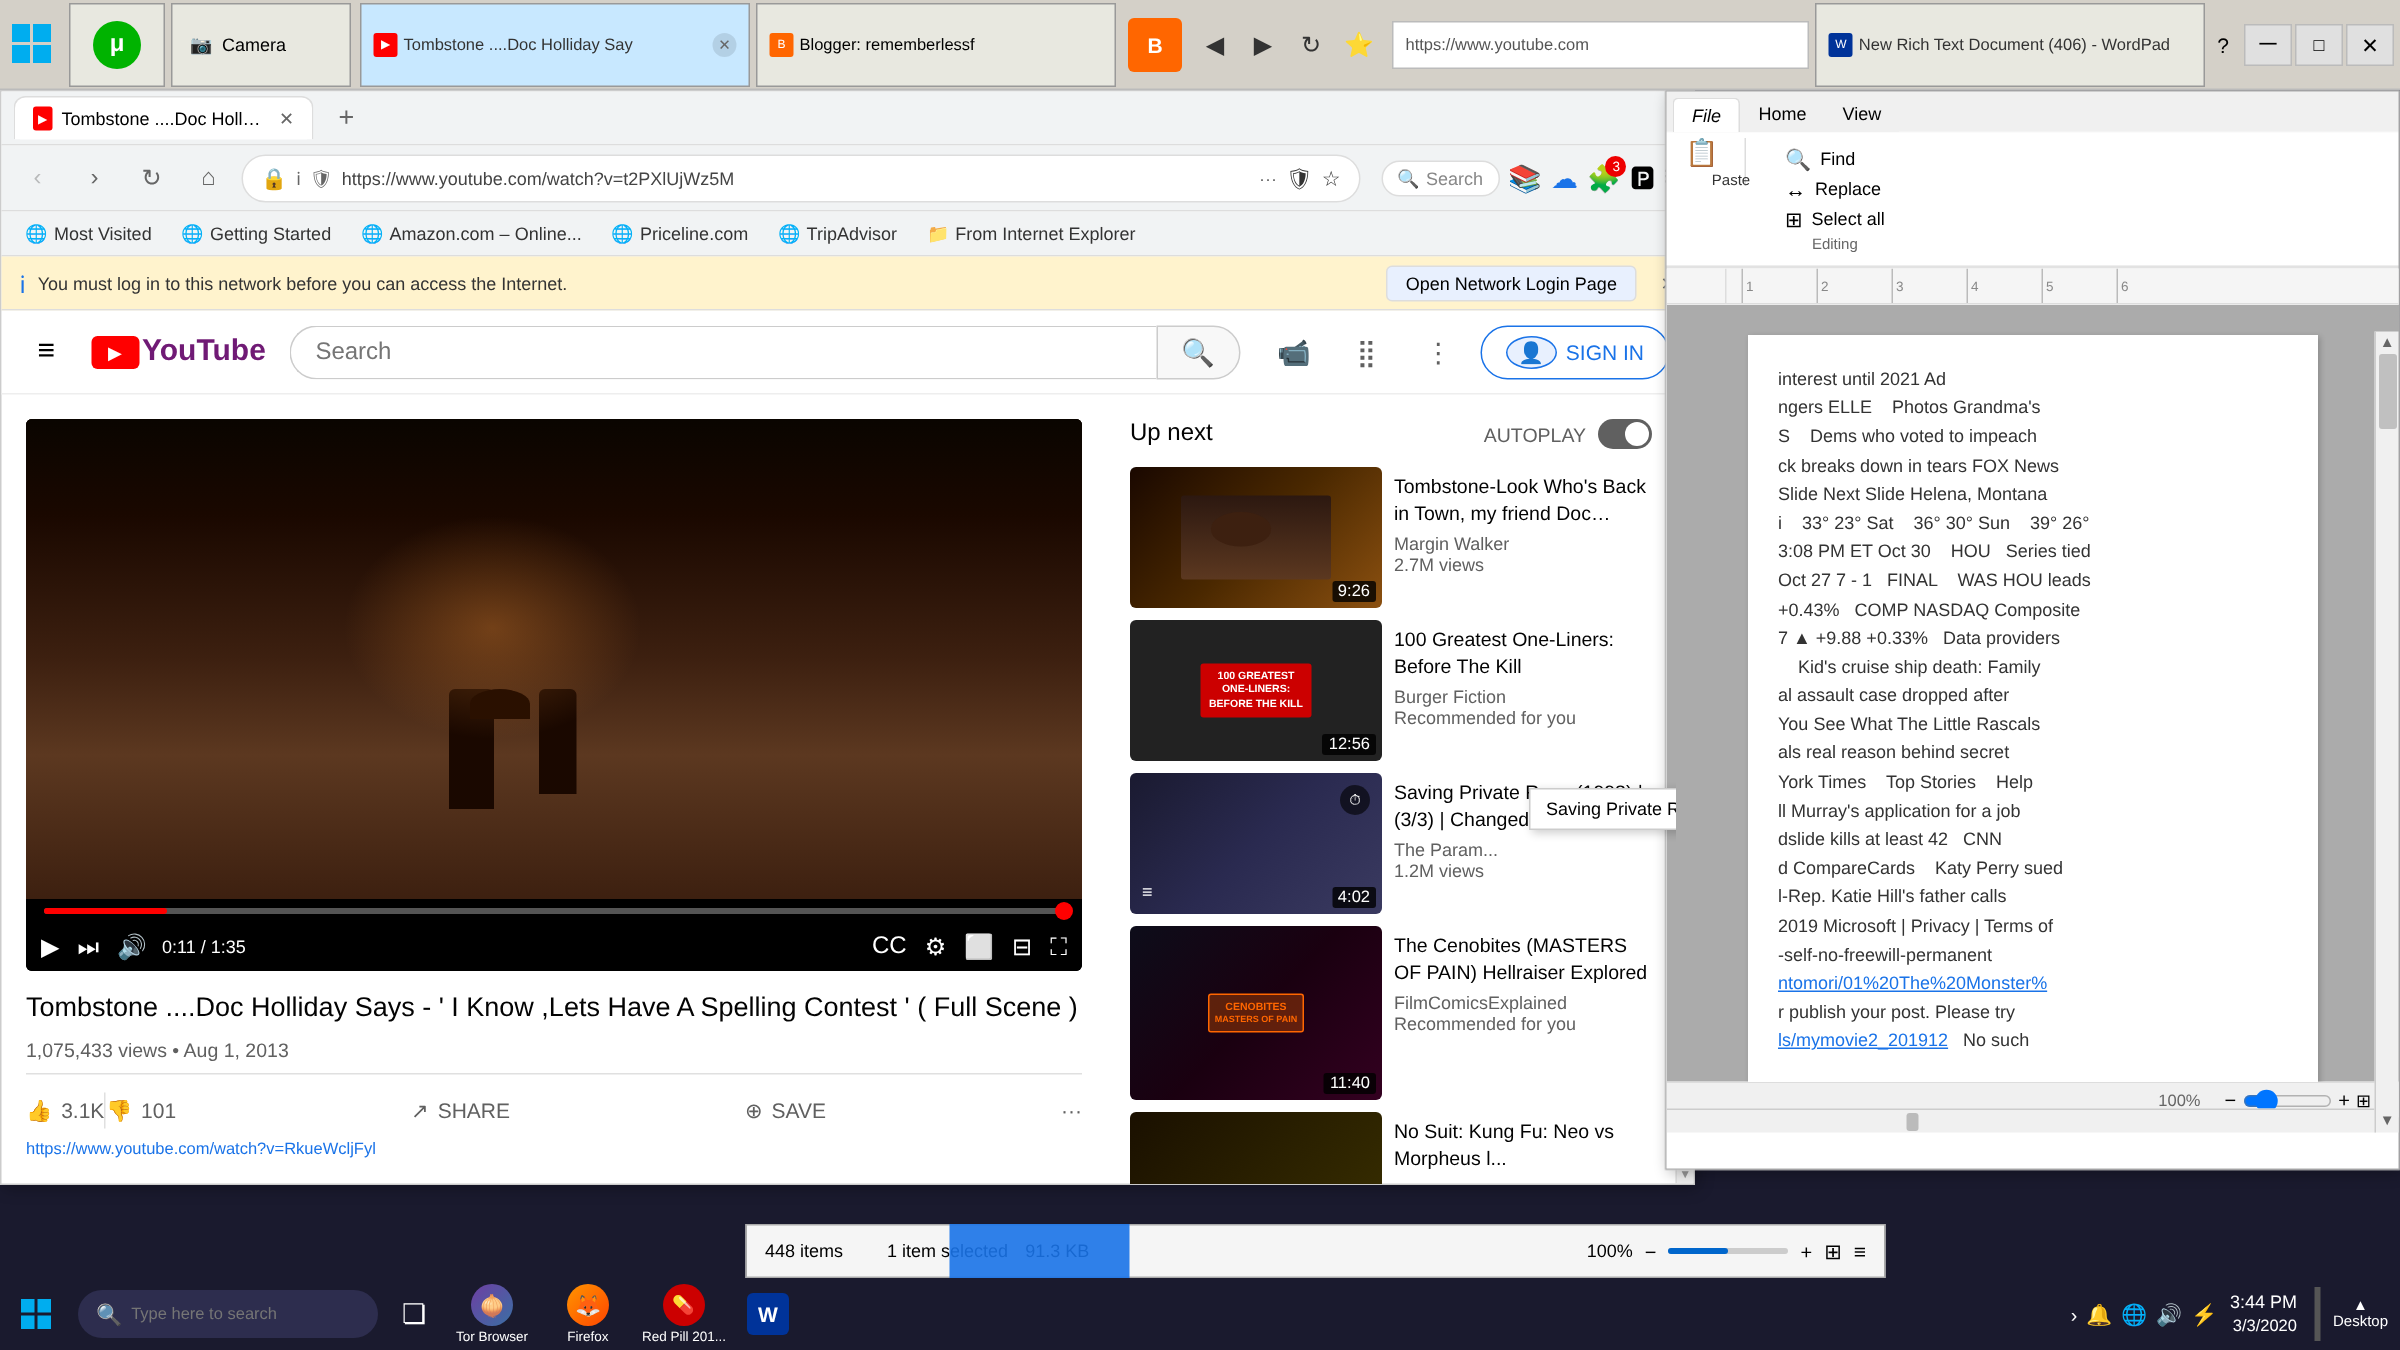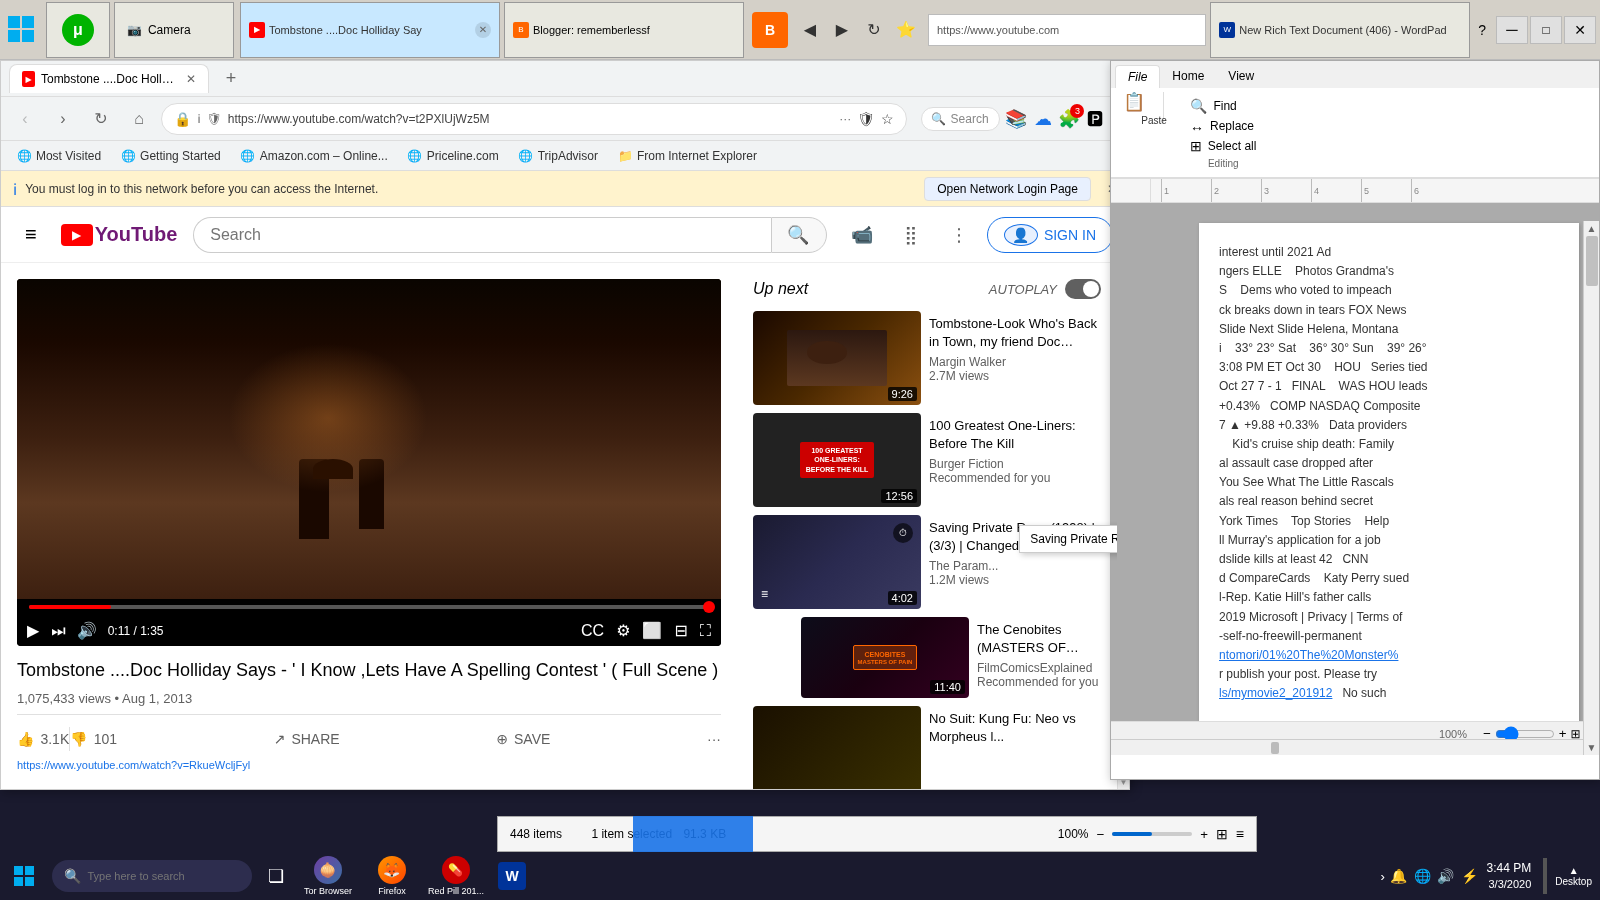--- a/index.html
+++ b/index.html
@@ -53,21 +53,21 @@
     .time-display { color: white; font-size: 12px; white-space: nowrap; }
     .ctrl-right { margin-left: auto; display: flex; align-items: center; gap: 8px; }
 
     .video-info { padding: 12px 0; }
     .video-title { font-size: 18px; font-weight: normal; color: #030303; line-height: 1.4; margin-bottom: 8px; }
     .action-btn { display: flex; align-items: center; gap: 6px; background: none; border: none; cursor: pointer; color: #606060; font-size: 14px; font-weight: 500; padding: 8px 0; }
     .action-divider { width: 1px; height: 24px; background: #e0e0e0; }
 
     
     .up-next { width: 380px; padding: 16px; flex-shrink: 0; overflow-y: auto; }
-    .up-next-header { display: flex; align-items: center; justify-content: space-between; margin-bottom: 12px; font-style: italic; }
+    .up-next-header { display: flex; align-items: center; justify-content: space-between; margin-bottom: 12px; }
     .up-next-title { font-size: 16px; font-weight: normal; color: #030303; }
     .autoplay-section { display: flex; align-items: center; gap: 8px; font-size: 13px; color: #606060; }
     .toggle-switch { width: 36px; height: 20px; background: #606060; border-radius: 10px; position: relative; cursor: pointer; }
     .toggle-knob { width: 16px; height: 16px; background: white; border-radius: 50%; position: absolute; top: 2px; right: 2px; }
 
     .video-card { display: flex; gap: 8px; margin-bottom: 8px; cursor: pointer; position: relative; }
     .card-thumb { width: 168px; height: 94px; border-radius: 4px; background: #000; flex-shrink: 0; position: relative; overflow: hidden; }
     .card-duration { position: absolute; bottom: 4px; right: 4px; background: rgba(0,0,0,0.8); color: white; font-size: 11px; padding: 1px 4px; border-radius: 2px; }
     .card-info { flex: 1; padding: 4px 0; }
     .card-title { font-size: 13px; color: #030303; font-weight: 500; line-height: 1.4; margin-bottom: 4px; display: -webkit-box; -webkit-line-clamp: 2; -webkit-box-orient: vertical; overflow: hidden; }
@@ -84,21 +84,21 @@
     .ribbon-tab.active { background: white; border: 1px solid #ddd; border-bottom: none; font-style: italic; }
     .ribbon-content { padding: 4px 8px; background: white; display: flex; gap: 16px; align-items: flex-start; border-bottom: 1px solid #ddd; }
     .ribbon-group { display: flex; flex-direction: column; align-items: center; border-right: 1px solid #ddd; padding-right: 12px; margin-right: 4px; }
     .ribbon-group-btns { display: flex; gap: 2px; flex-wrap: wrap; }
     .ribbon-btn { width: 32px; height: 32px; border: none; background: transparent; cursor: pointer; display: flex; flex-direction: column; align-items: center; justify-content: center; border-radius: 4px; font-size: 11px; gap: 2px; }
     .ribbon-btn-label { font-size: 10px; color: #333; margin-left: 38px; }
     .ribbon-edit-btn { display: flex; align-items: center; gap: 6px; padding: 2px 6px; cursor: pointer; border-radius: 2px; font-size: 12px; white-space: nowrap; }
 
     .wordpad-ruler { height: 24px; background: #f5f5f5; border-bottom: 1px solid #ddd; position: relative; display: flex; align-items: center; padding: 0 40px; font-size: 10px; color: #666; overflow: hidden; }
 
-    .wordpad-content { height: calc(100% - 200px); overflow-y: auto; background: #ababab; display: flex; justify-content: flex-end; padding: 20px; }
+    .wordpad-content { height: calc(100% - 200px); overflow-y: auto; background: #ababab; display: flex; justify-content: center; padding: 20px; }
     .document-page { width: 380px; min-height: 500px; background: white; padding: 20px; font-size: 12px; line-height: 1.6; box-shadow: 1px 1px 4px rgba(0,0,0,0.2); }
     .doc-text { color: #333; }
     .doc-link { color: #1a73e8; text-decoration: underline; }
 
     .wordpad-statusbar { height: 24px; background: #f0f0f0; border-top: 1px solid #ddd; display: flex; align-items: center; padding: 0 8px; font-size: 11px; color: #666; justify-content: flex-end; gap: 16px; }
 
     
     .video-scene { width: 100%; height: 100%; background: 
       radial-gradient(ellipse at 30% 50%, rgba(139, 90, 43, 0.8) 0%, transparent 60%),
       linear-gradient(180deg, #1a0a00 0%, #3d1f00 40%, #5c3317 70%, #2c1810 100%);
@@ -427,21 +427,21 @@
           </div>
 
           <button class="card-menu">⋮</button>
 
           <div style="position:absolute; top:10px; right:-180px; background:white; border:1px solid #ccc; padding:6px 10px; font-size:12px; white-space:nowrap; box-shadow:2px 2px 6px rgba(0,0,0,0.2); z-index:200; pointer-events:none;">
             <span>Saving Private Ryan (1998) | (3/3) | Changed</span>
           </div>
         </div>
 
         <div class="video-card">
-          <div class="card-thumb" style="width:168px;height:81px;border-radius:4px;flex-shrink:0;position:relative;overflow:hidden;background:#737373;margin-left:48px;">
+          <div class="card-thumb" style="width:168px;height:116px;border-radius:4px;flex-shrink:0;position:relative;overflow:hidden;background:#737373;">
             <div style="width:100%;height:100%;background:linear-gradient(135deg,#0d0d1a,#1a0010,#330020);display:flex;align-items:center;justify-content:center;">
               <div style="background:rgba(255,102,0,0.3);border:1px solid #ff6600;padding:4px;border-radius:2px;text-align:center;">
                 <div style="color:#ff6600;font-size:7px;font-weight:bold;line-height:1.4;text-transform:uppercase;">CENOBITES</div>
                 <div style="color:#ff6600;font-size:6px;font-weight:bold;text-transform:uppercase;">MASTERS OF PAIN</div>
               </div>
             </div>
             <div class="card-duration">11:40</div>
           </div>
           <div class="card-info">
             <div class="card-title">The Cenobites (MASTERS OF PAIN) Hellraiser Explored</div>

